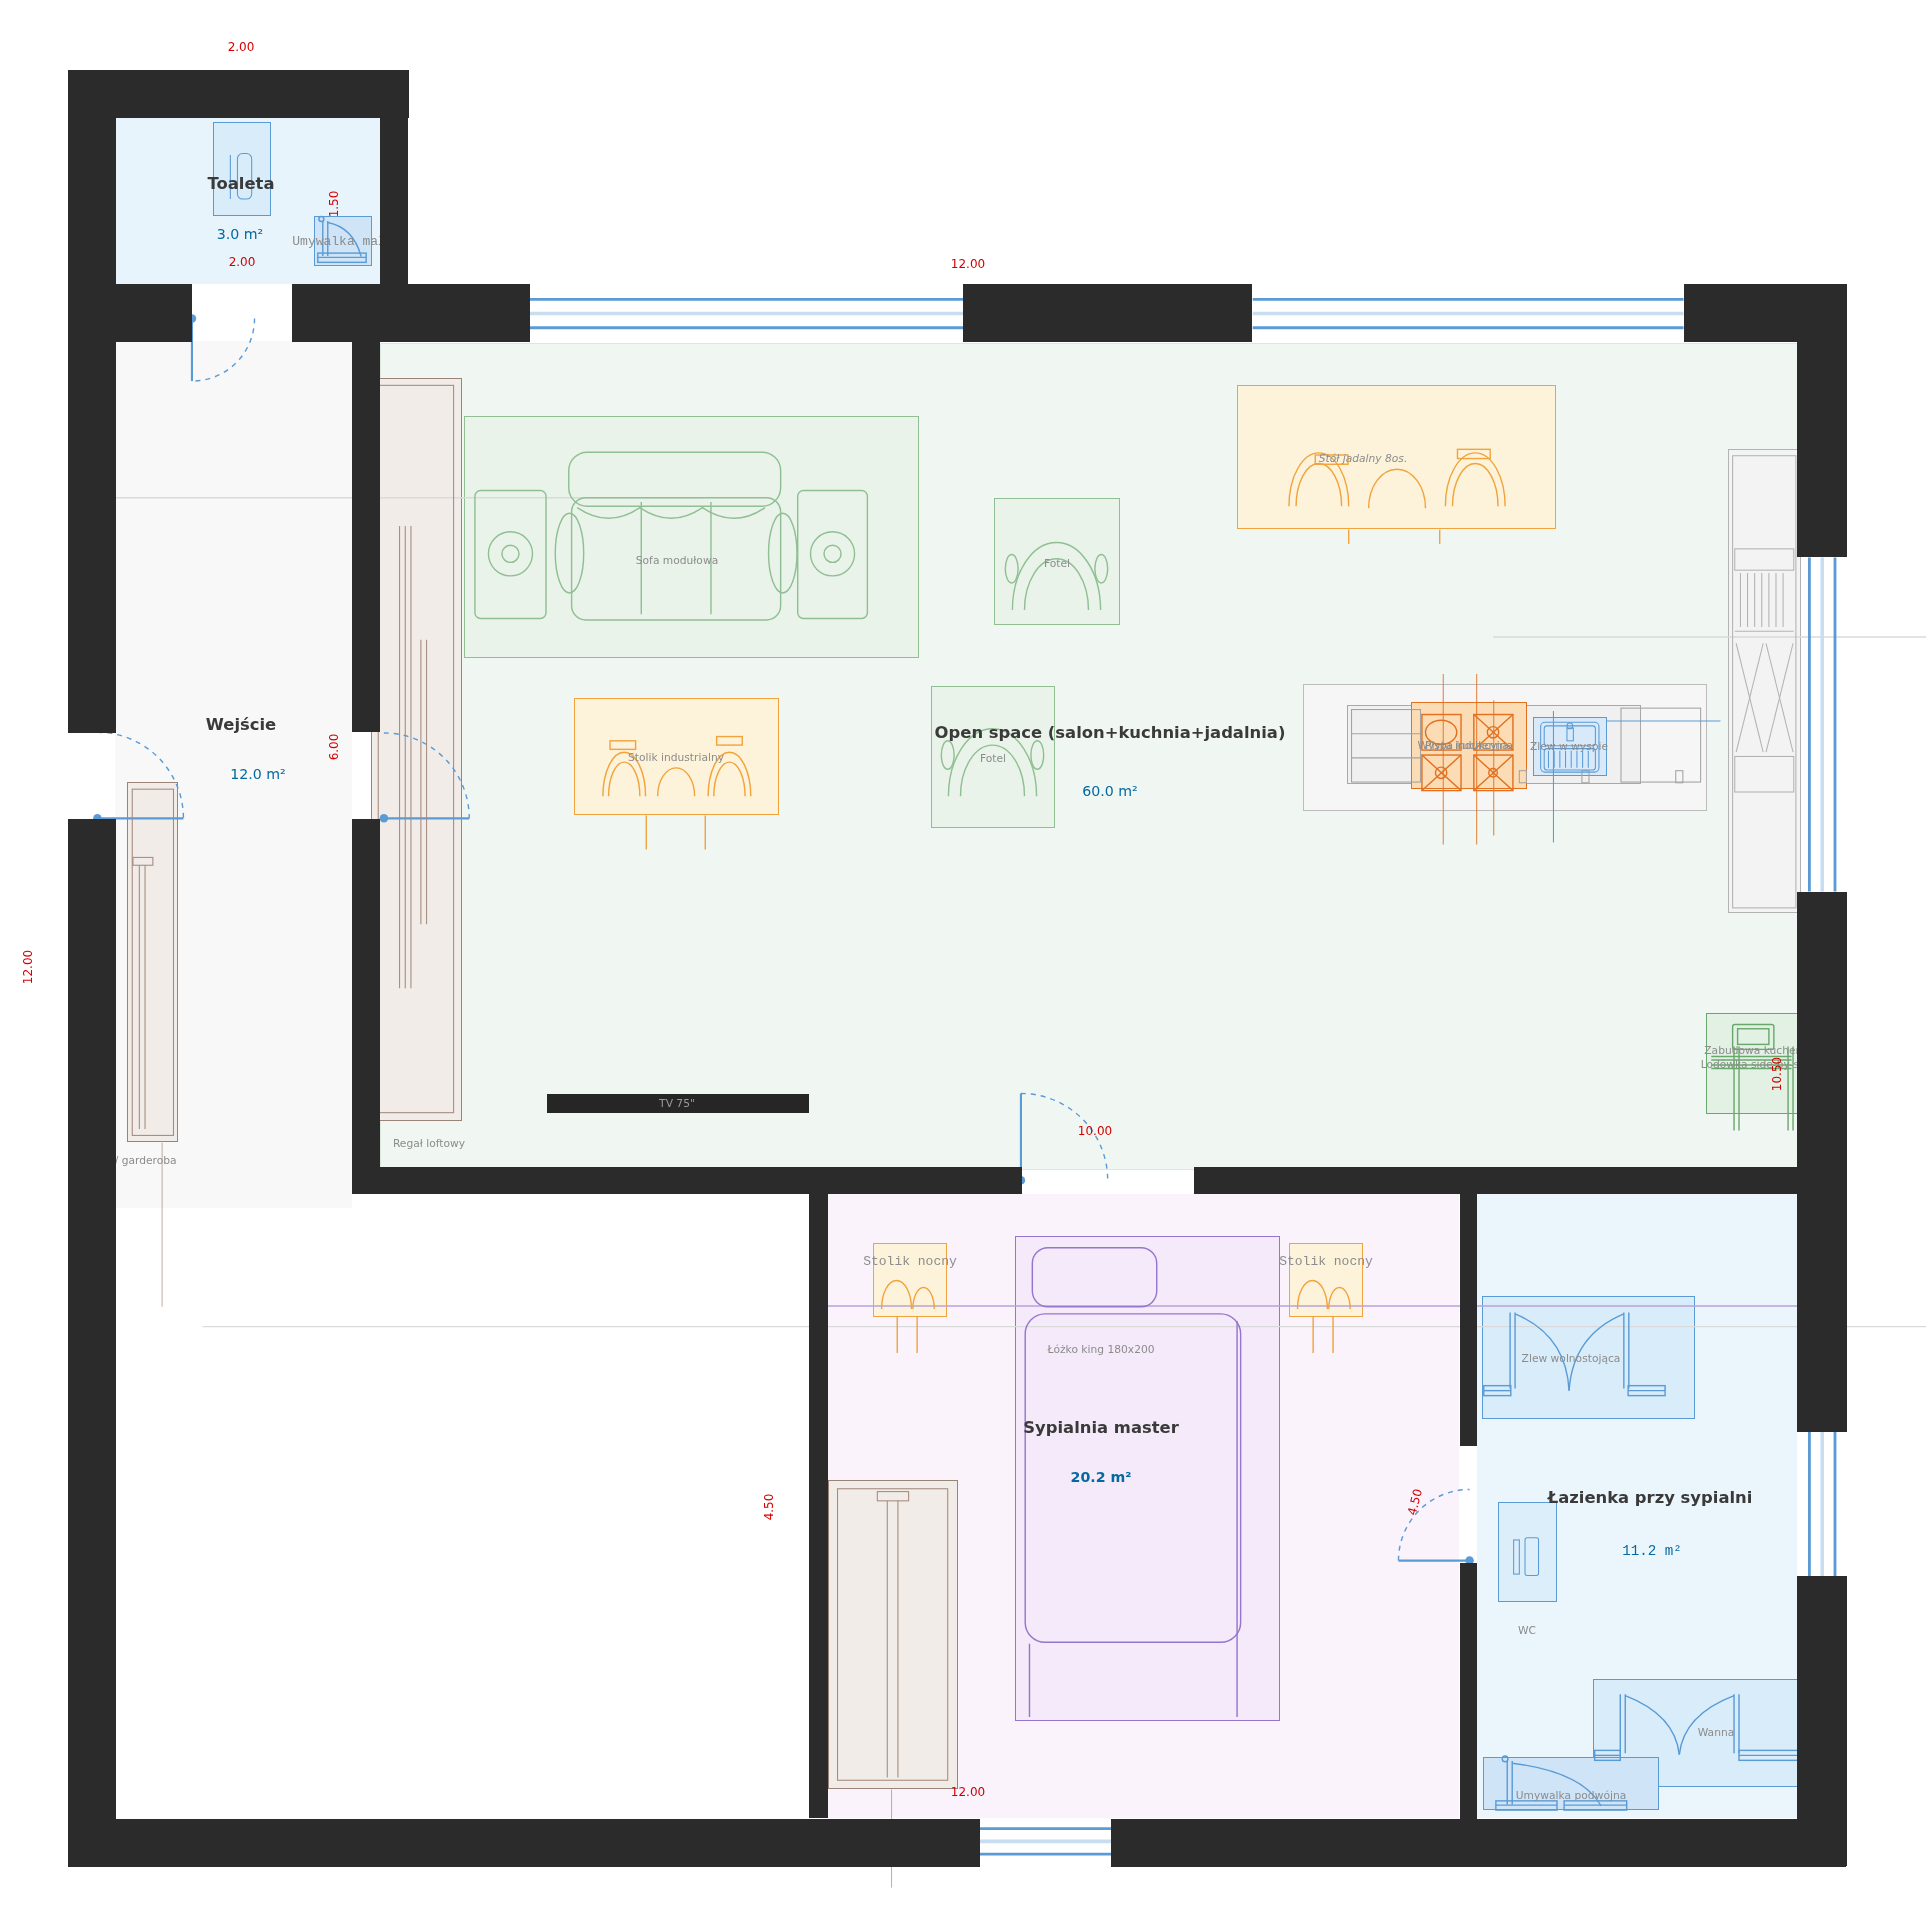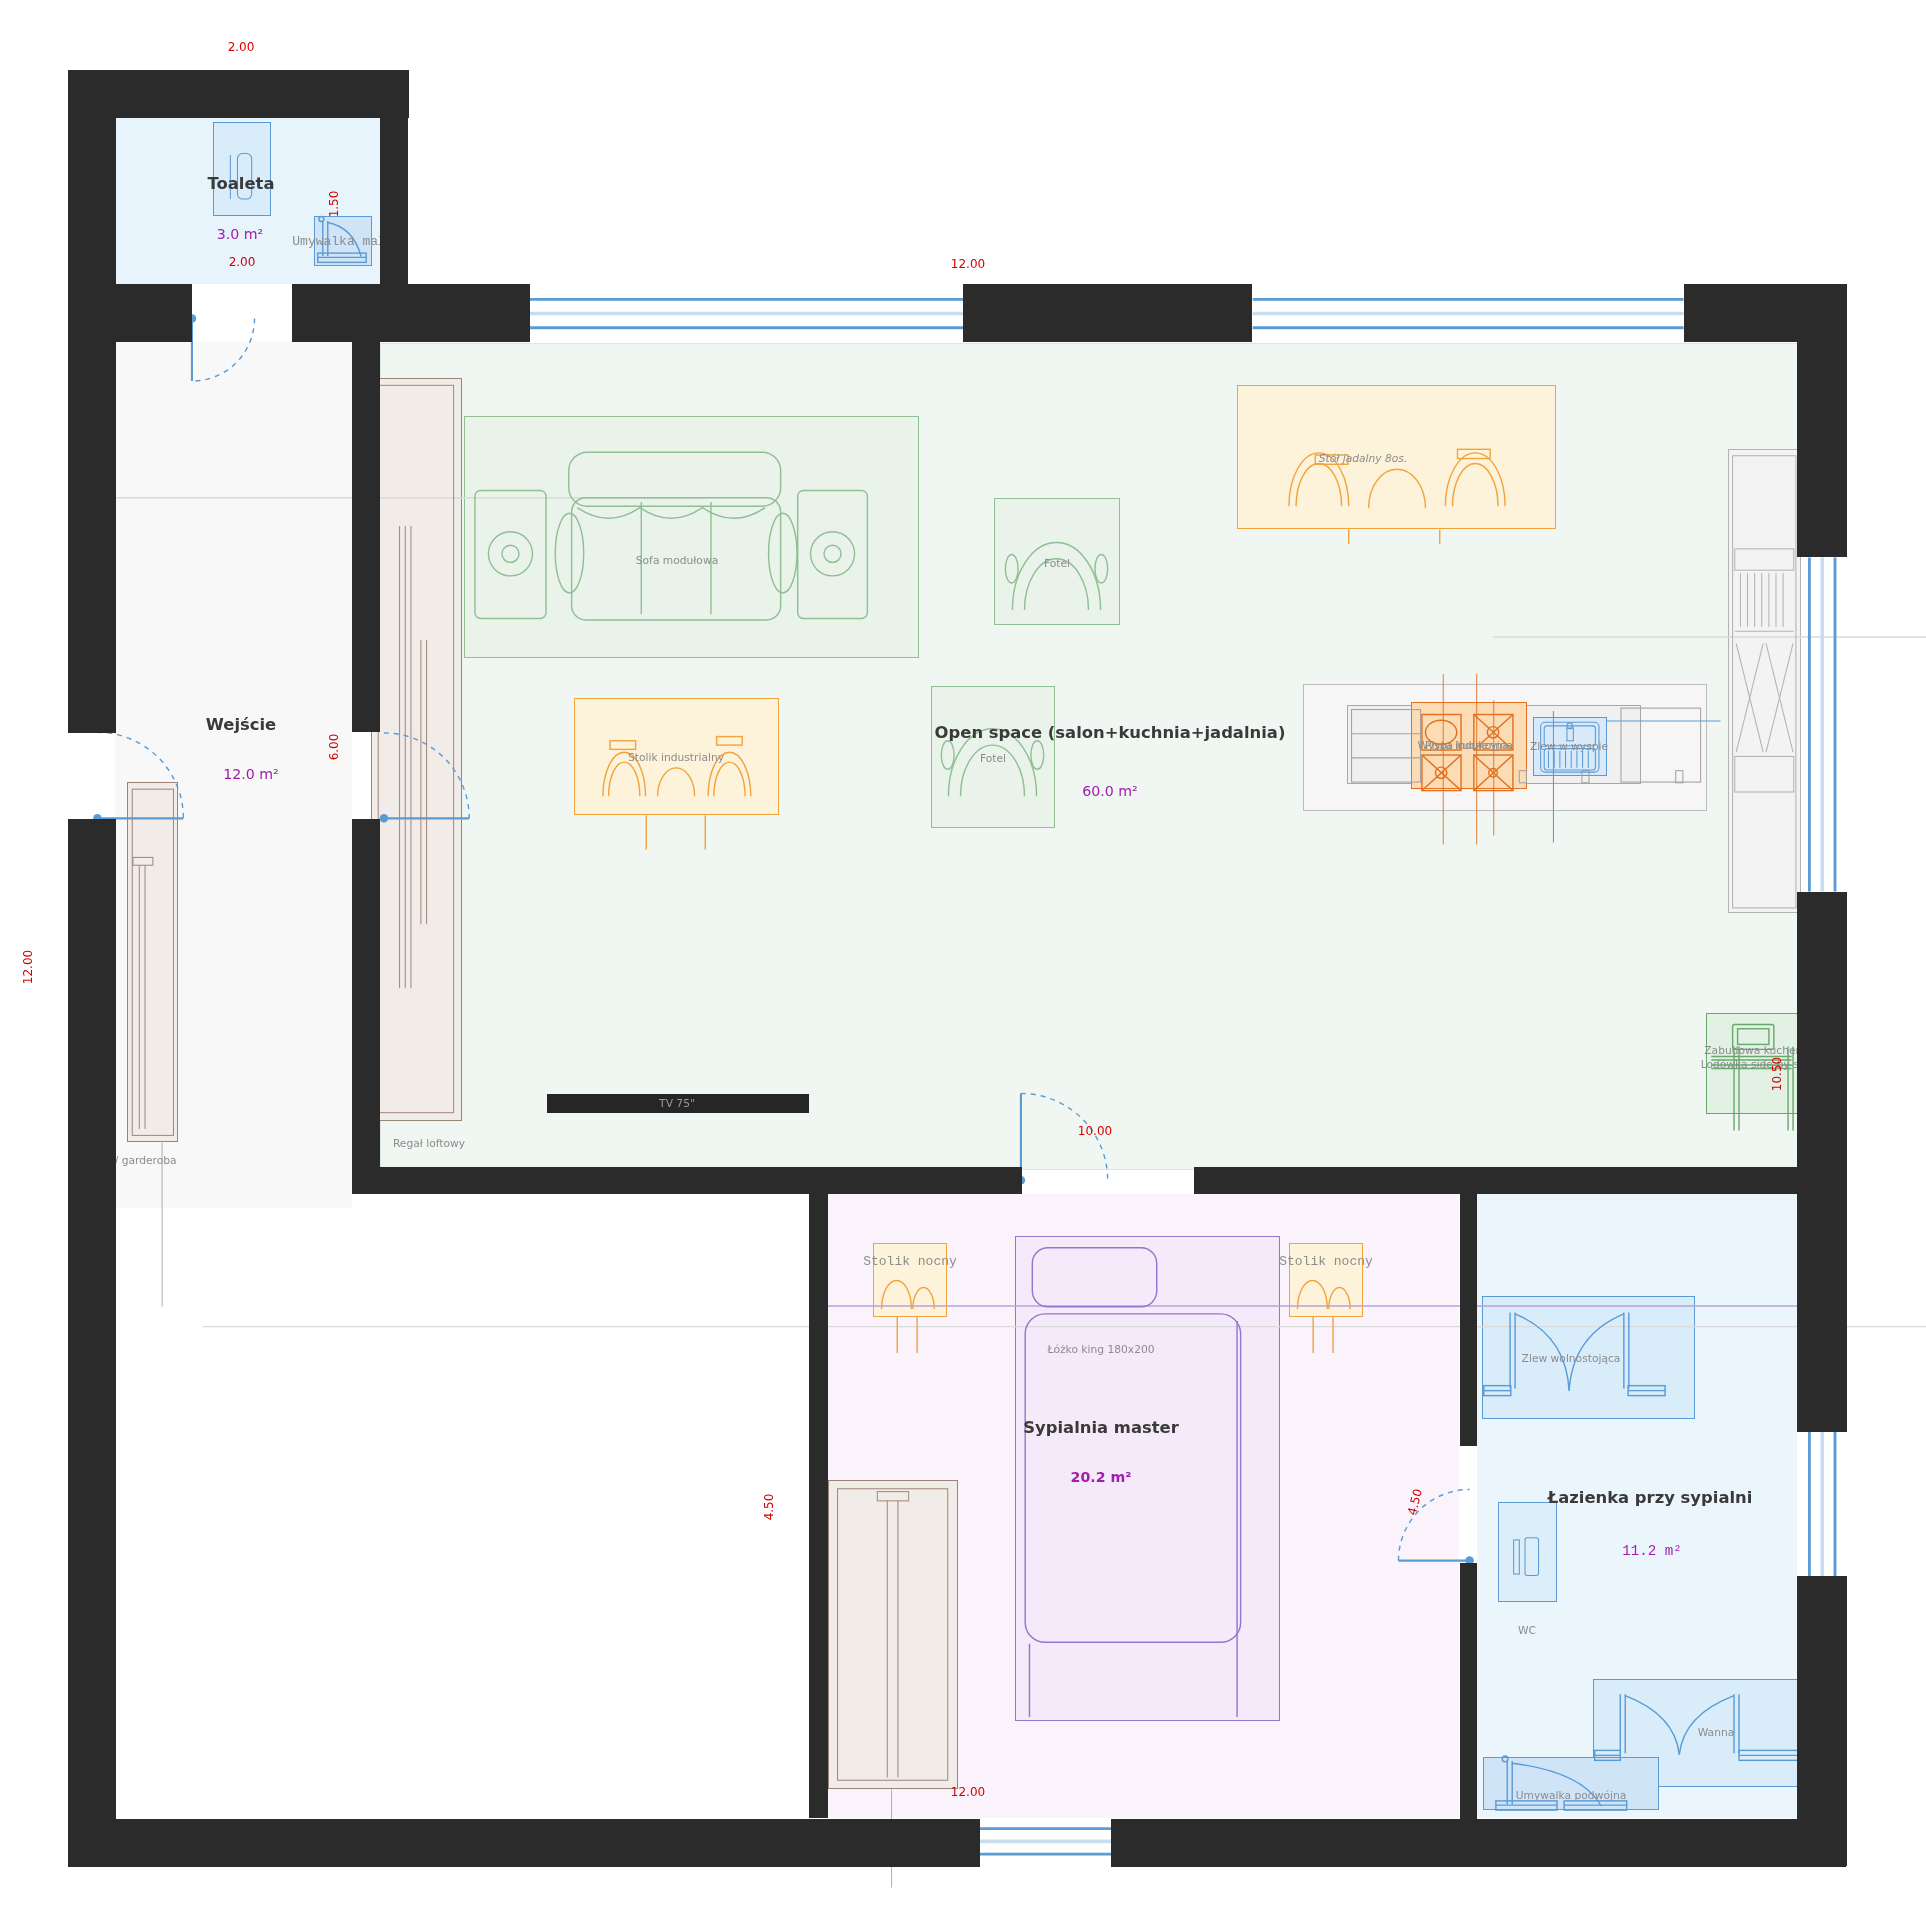--- a/index.html
+++ b/index.html
@@ -7,21 +7,21 @@
   .zone{position:absolute;z-index:1;}
   .furn{position:absolute;z-index:2;box-sizing:border-box;}
   #linework{position:absolute;left:0;top:0;z-index:3;}
   .lbl{position:absolute;z-index:4;transform:translate(-50%,-50%);white-space:nowrap;}
   .wall{position:absolute;z-index:5;background:#2b2b2b;}
   .dim{position:absolute;z-index:6;transform:translate(-50%,-50%);white-space:nowrap;
        font-size:12px;color:#d40000;}
   .dim.v{transform:translate(-50%,-50%) rotate(-90deg);}
   .dim.t{transform:translate(-50%,-50%) rotate(-75deg);}
   .room-name{font-size:16.4px;font-weight:bold;color:#3a3a3a;}
-  .room-area{font-size:14.2px;color:#a21caf;}
+  .room-area{font-size:14.2px;color:#0369a1;}
   .flbl{font-size:10.7px;color:#8c8c8c;}
   .flbl-sm{font-size:13px;color:#8c8c8c;font-family:Liberation Mono, monospace;}
   .tv-lbl{font-size:10.7px;color:#9a9a9a;}
 </style>
 </head>
 <body>
 
 <div id="plan">
 
   <div class="zone" style="left:115px;top:117px;width:265px;height:167px;background:#e8f4fc;"></div>
@@ -323,21 +323,21 @@
       <rect x="447" y="356" width="68" height="13"></rect>
         <line x1="447" y1="362" x2="515" y2="362"></line>
       <line x1="324" y1="218" x2="324" y2="280" stroke-width="1.5"></line>
       <rect x="334" y="216" width="20" height="64" rx="7" stroke-width="1.5"></rect>
     </g>
   </svg>
 
   <div class="lbl room-name" style="left:241px;top:183px;">Toaleta</div>
   <div class="lbl room-area" style="left:240px;top:234px;">3.0 m²</div>
   <div class="lbl room-name" style="left:241px;top:724px;">Wejście</div>
-  <div class="lbl room-area" style="left:251px;top:774px;">12.0 m²</div>
+  <div class="lbl room-area" style="left:258px;top:774px;">12.0 m²</div>
   <div class="lbl room-name" style="left:1110px;top:732px;">Open space (salon+kuchnia+jadalnia)</div>
   <div class="lbl room-area" style="left:1110px;top:791px;">60.0 m²</div>
   <div class="lbl room-name" style="left:1101px;top:1427px;">Sypialnia master</div>
   <div class="lbl room-area" style="left:1101px;top:1477px;font-weight:bold;">20.2 m²</div>
   <div class="lbl room-name" style="left:1650px;top:1497px;">Łazienka przy sypialni</div>
   <div class="lbl room-area" style="left:1652px;top:1551px;font-family:Liberation Mono, monospace;">11.2 m²</div>
 
   <div class="lbl flbl" style="left:677px;top:560px;">Sofa modułowa</div>
   <div class="lbl flbl" style="left:1057px;top:563px;">Fotel</div>
   <div class="lbl flbl" style="left:993px;top:758px;">Fotel</div>

